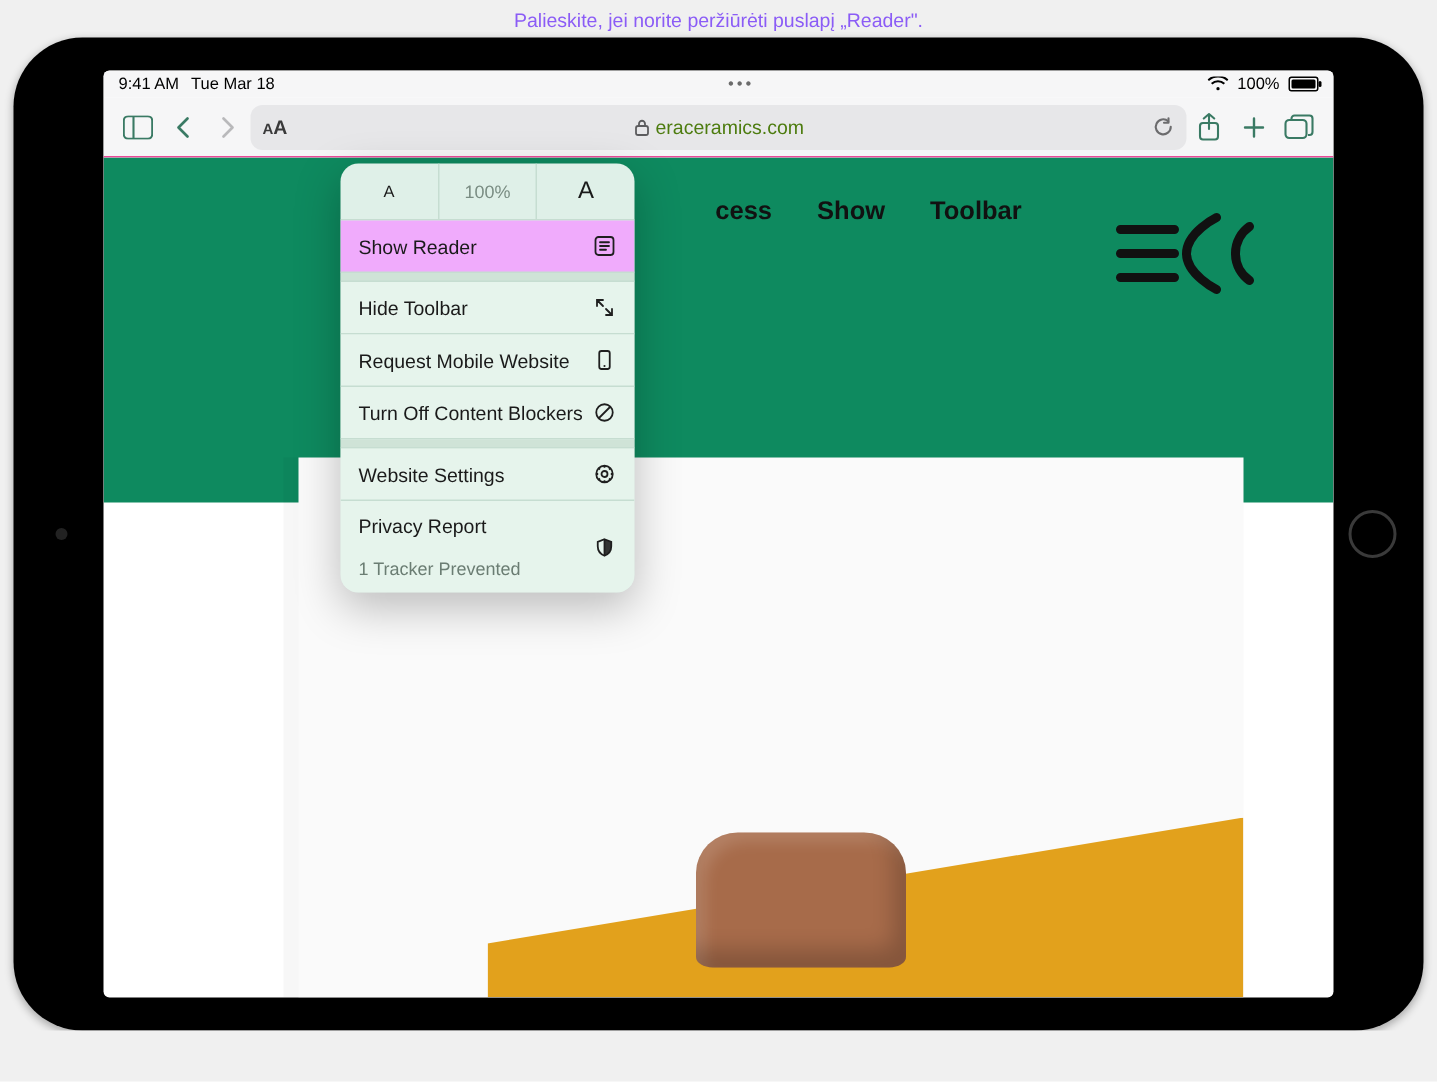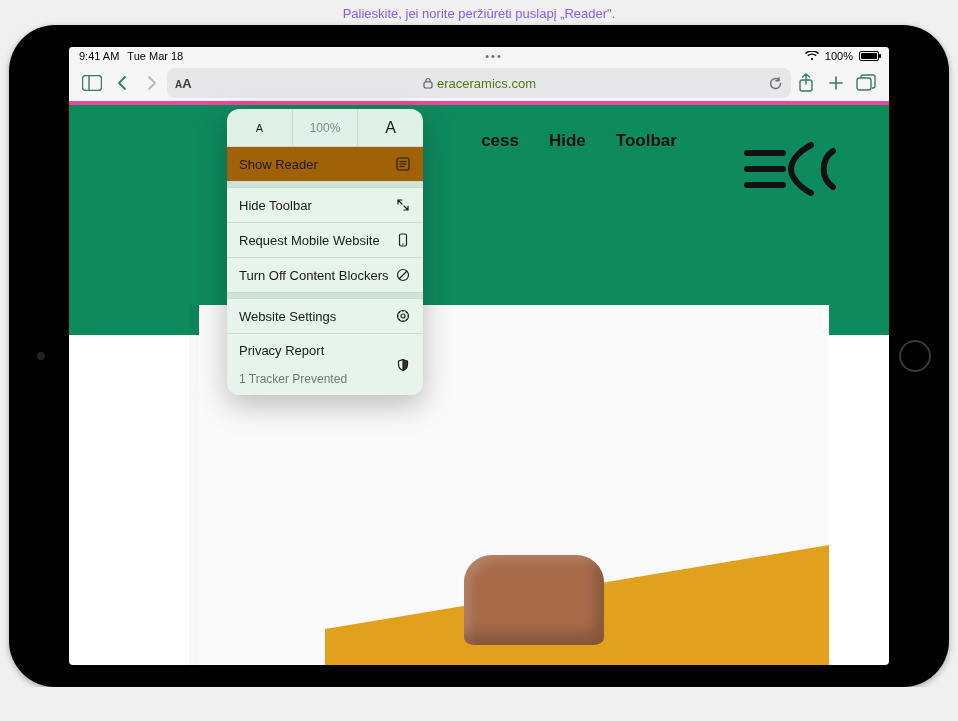--- a/index.html
+++ b/index.html
@@ -85,21 +85,21 @@
 .battery {
   width: 20px; height: 10px; border:1px solid #000; border-radius:2px; position:relative;
 }
 .battery::after{content:'';position:absolute;right:-3px;top:2px;width:2px;height:4px;background:#000;border-radius:1px;}
 .battery .fill{background:#000;position:absolute;left:1px;top:1px;bottom:1px;right:1px;border-radius:1px;}
 
 
 .toolbar {
   height: 40px;
   background: #f6f6f7;
-  border-bottom: 4px solid #ec4899;
+  border-bottom: 1px solid #ec4899;
   display: flex;
   align-items: center;
   padding: 0 8px;
 }
 .toolbar .btn {
   width: 30px; height: 30px;
   display: flex; align-items: center; justify-content: center;
   color: #3a7a64;
 }
 .toolbar .btn.disabled { color: #b9b9bb; }
@@ -221,21 +221,21 @@
 .popover .zoomrow .zbig{font-size:16px;}
 .popover .zoomrow .zval{color:#7a8d83;font-size:12px;}
 .popover .item {
   display: flex;
   align-items: center;
   justify-content: space-between;
   padding: 9px 12px;
   border-bottom: 1px solid #c6ddd1;
   background: #e6f4ec;
 }
-.popover .item.sel { background: #a16207; }
+.popover .item.sel { background: #f0abfc; }
 .popover .group-sep { height: 6px; background: #cfe3d7; border-bottom:1px solid #c6ddd1;}
 .popover .item .lbl { font-size: 13px; }
 .popover .item .sub { display:block; font-size: 12px; color: #6b7d73; margin-top:14px;}
 .popover .item .ico { width:16px;height:16px; color:#1f1f1f; display:flex;align-items:center;justify-content:center;}
 
 svg { display:block; }
 </style>
 </head>
 <body>
 
@@ -326,21 +326,21 @@
           </svg>
       </div>
     </div>
 
     <div class="page">
       <div class="site-header">
         <div class="site-nav">
           <div class="col">
             <span style="margin-left:200px;">cess</span>
           </div>
-          <span>Hide</span>
+          <span>Show</span>
           <span>Toolbar</span>
         </div>
         <div class="ec-logo">
           <svg width="100" height="56" viewBox="0 0 100 56">
             <path d="M8 12h36M8 28h36M8 44h36" stroke="#111" stroke-width="6" stroke-linecap="round"></path>
             <path d="M52 28c0 14 20 24 20 24M52 28c0-14 20-24 20-24" stroke="#111" stroke-width="6" fill="none" stroke-linecap="round"></path>
             <path d="M94 10a22 22 0 000 36" stroke="#111" stroke-width="6" fill="none" stroke-linecap="round"></path>
           </svg>
         </div>
       </div>

